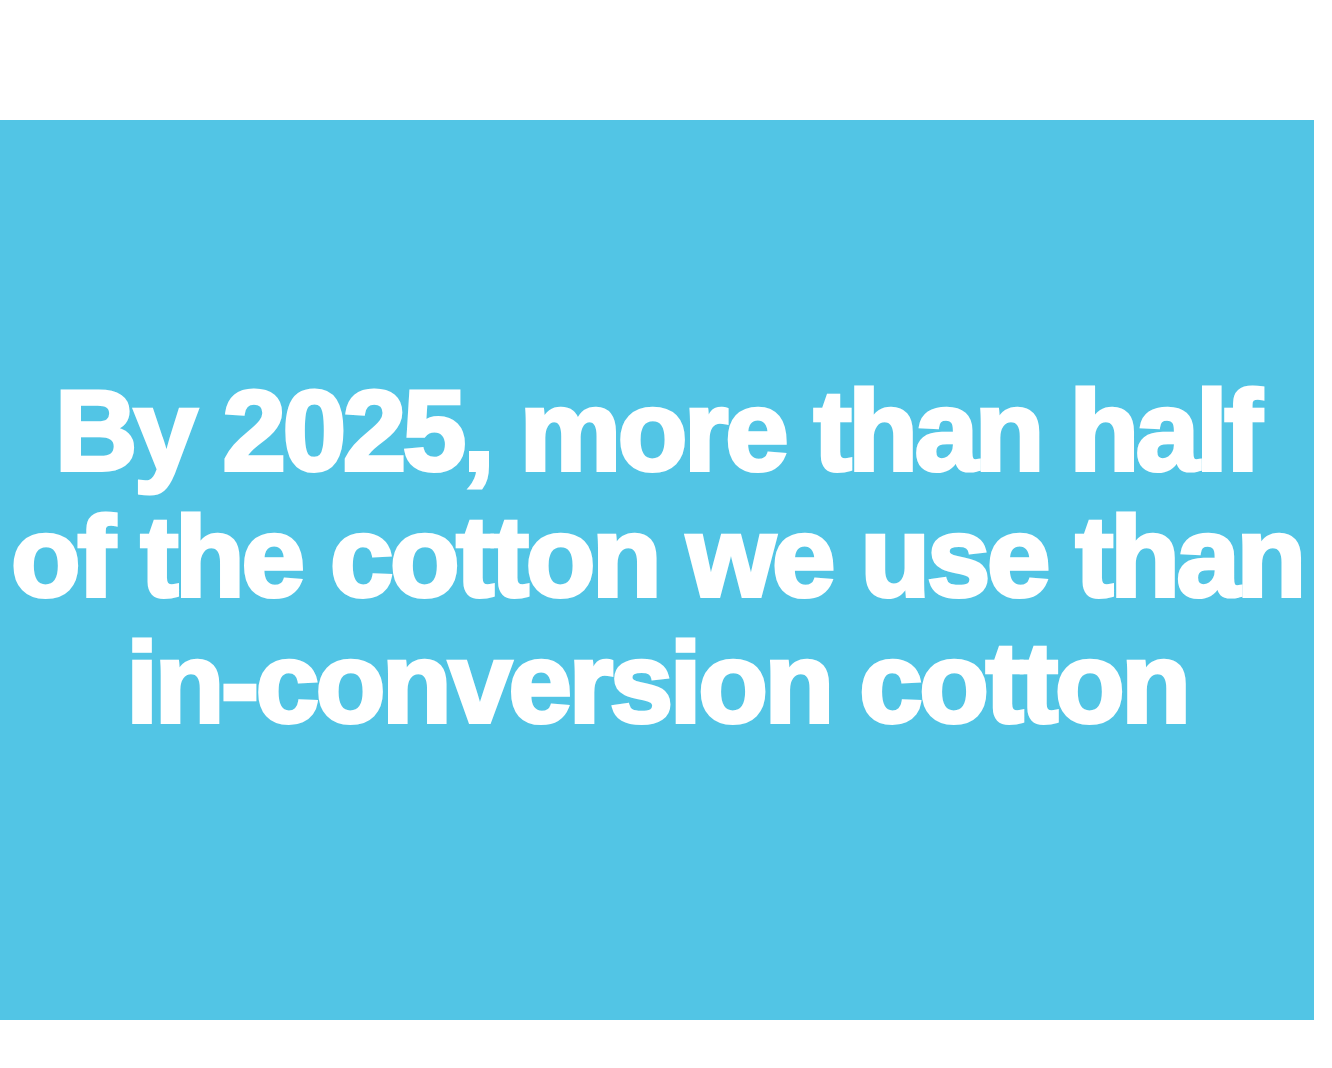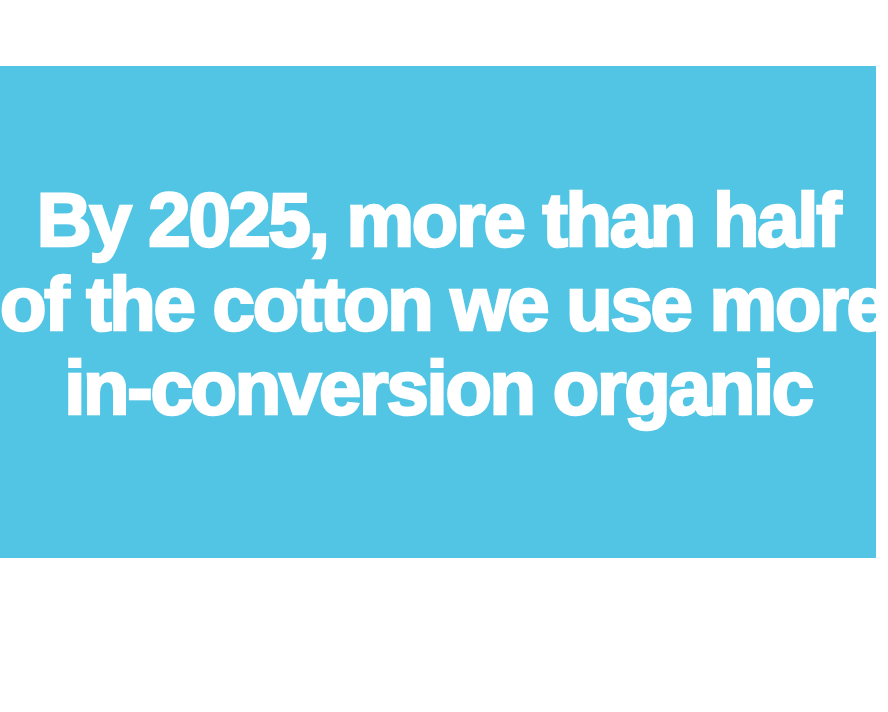--- a/index.html
+++ b/index.html
@@ -16,23 +16,23 @@
   #stage {
     position: relative;
     width: 888px;
     height: 712px;
     background: #ffffff;
   }
   
   #banner {
     position: absolute;
     left: 0px;
-    top: 66px;
+    top: 80px;
     width: 876px;
-    height: 492px;
+    height: 600px;
     background: #52c5e5;
     display: flex;
     align-items: center;
     justify-content: center;
     box-sizing: border-box;
   }
   #headline {
     width: 100%;
     text-align: center;
     color: #ffffff;
@@ -55,19 +55,19 @@
 </style>
 </head>
 <body>
 
 <div id="stage">
 
   <div id="banner">
 
     <div id="headline">
       <span class="hl-line">By 2025, more than half</span>
-      <span class="hl-line">of the cotton we use more</span>
-      <span class="hl-line">in-conversion organic</span>
+      <span class="hl-line">of the cotton we use than</span>
+      <span class="hl-line">in-conversion cotton</span>
     </div>
 
   </div>
 
 </div>
 
 </body></html>

